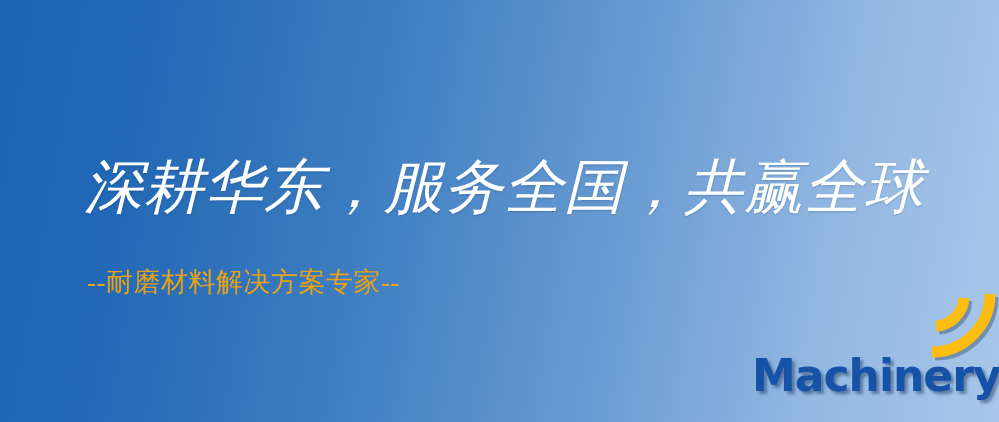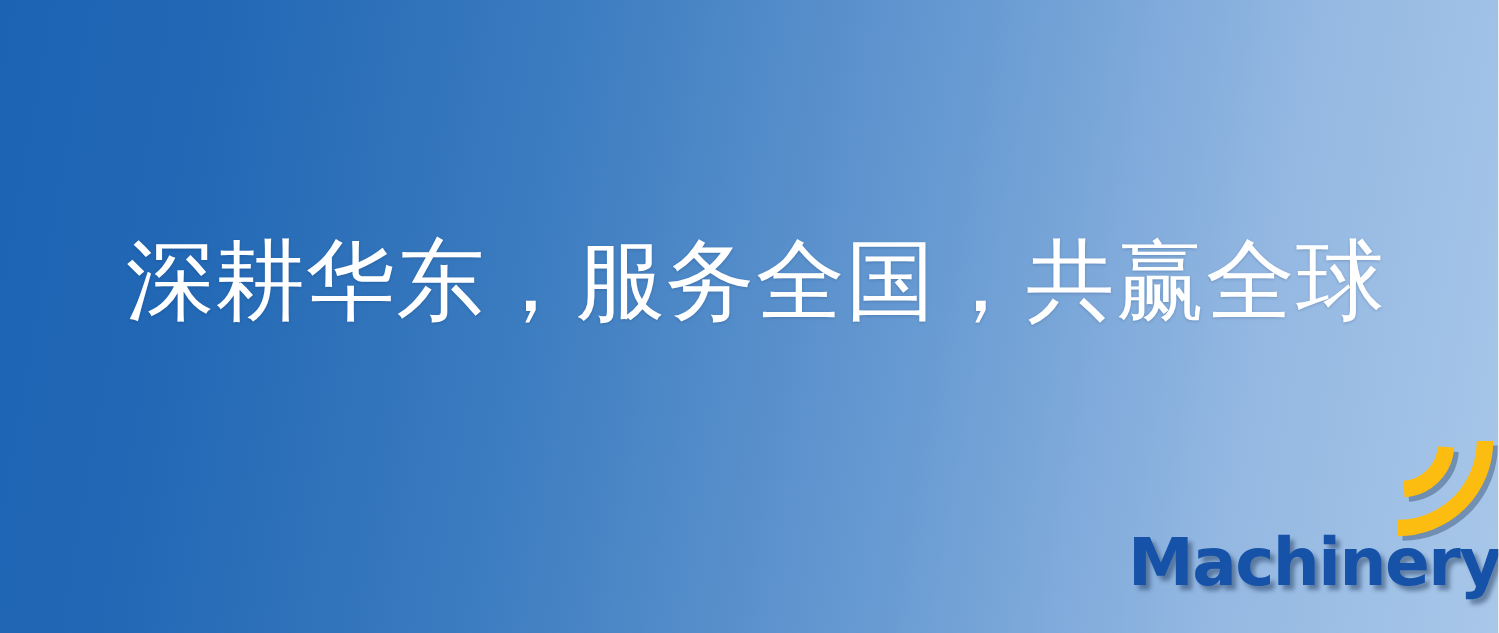--- a/index.html
+++ b/index.html
@@ -27,20 +27,21 @@
     position: absolute;
     left: 84px;
     top: 152px;
     font-family: "Liberation Serif", "DejaVu Serif", serif;
     font-size: 59px;
     line-height: 70px;
     color: #ffffff;
     letter-spacing: 1px;
     white-space: nowrap;
     text-shadow: 0 1px 2px rgba(10,40,80,0.22);
+    font-style: italic;
   }
 
   
   #subtitle {
     position: absolute;
     left: 87px;
     top: 265px;
     font-family: "Liberation Serif", "DejaVu Serif", serif;
     font-size: 27px;
     line-height: 34px;
@@ -93,20 +94,21 @@
     height: 76px;
   }
 </style>
 </head>
 <body>
 
 <div id="banner">
 
   <div id="headline">深耕华东，服务全国，共赢全球</div>
 
+  <div id="subtitle">--耐磨材料解决方案专家--</div>
 
   <div id="logo">
 
 
     <svg id="logo-arcs" viewBox="0 0 76 76">
       <g fill="none" stroke="#fdbd10" stroke-width="11" stroke-linecap="butt" transform="translate(2,2)">
         <path d="M 4 62 A 58 58 0 0 0 62 4" opacity="0.999" transform="translate(0,0)" stroke="rgba(20,45,80,0.35)" stroke-width="11" style="transform: translate(3px,3px);"></path>
         <path d="M 4 62 A 58 58 0 0 0 62 4"></path>
         <path d="M 8 36 A 30 30 0 0 0 36 8" stroke="rgba(20,45,80,0.35)" style="transform: translate(3px,3px);"></path>
         <path d="M 8 36 A 30 30 0 0 0 36 8"></path>

